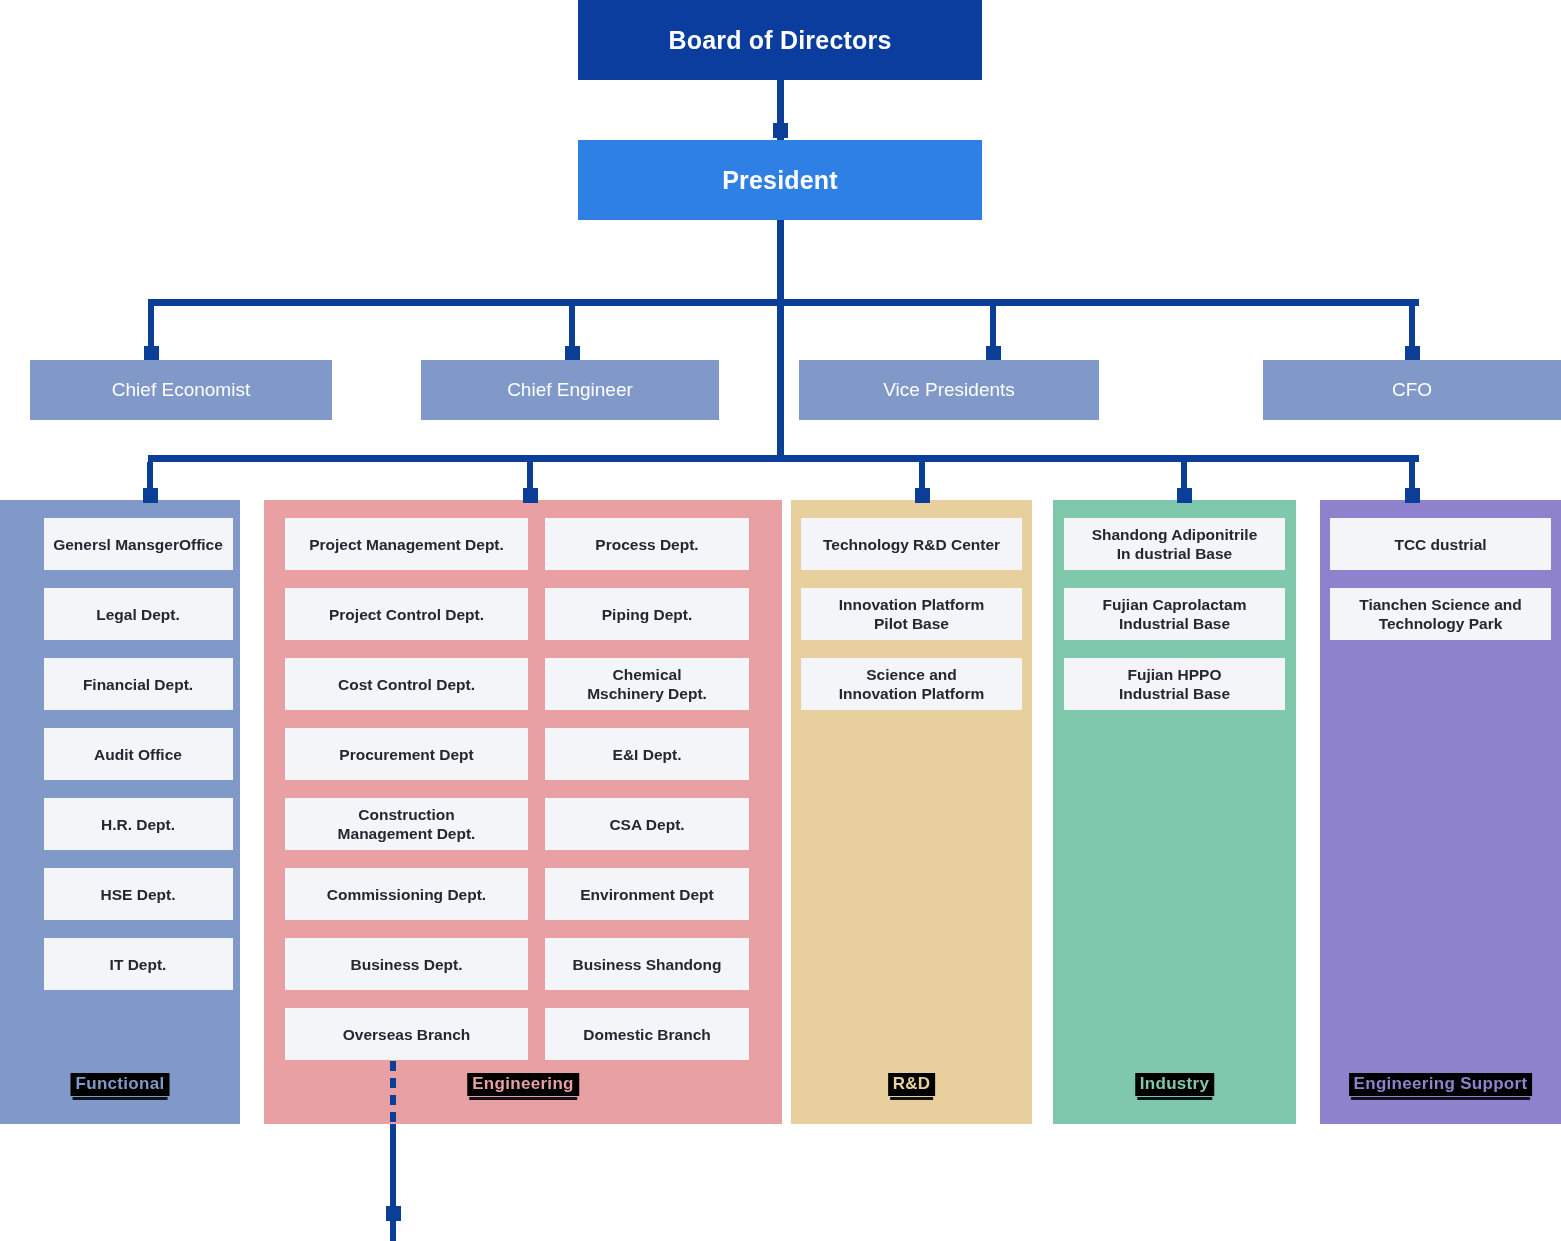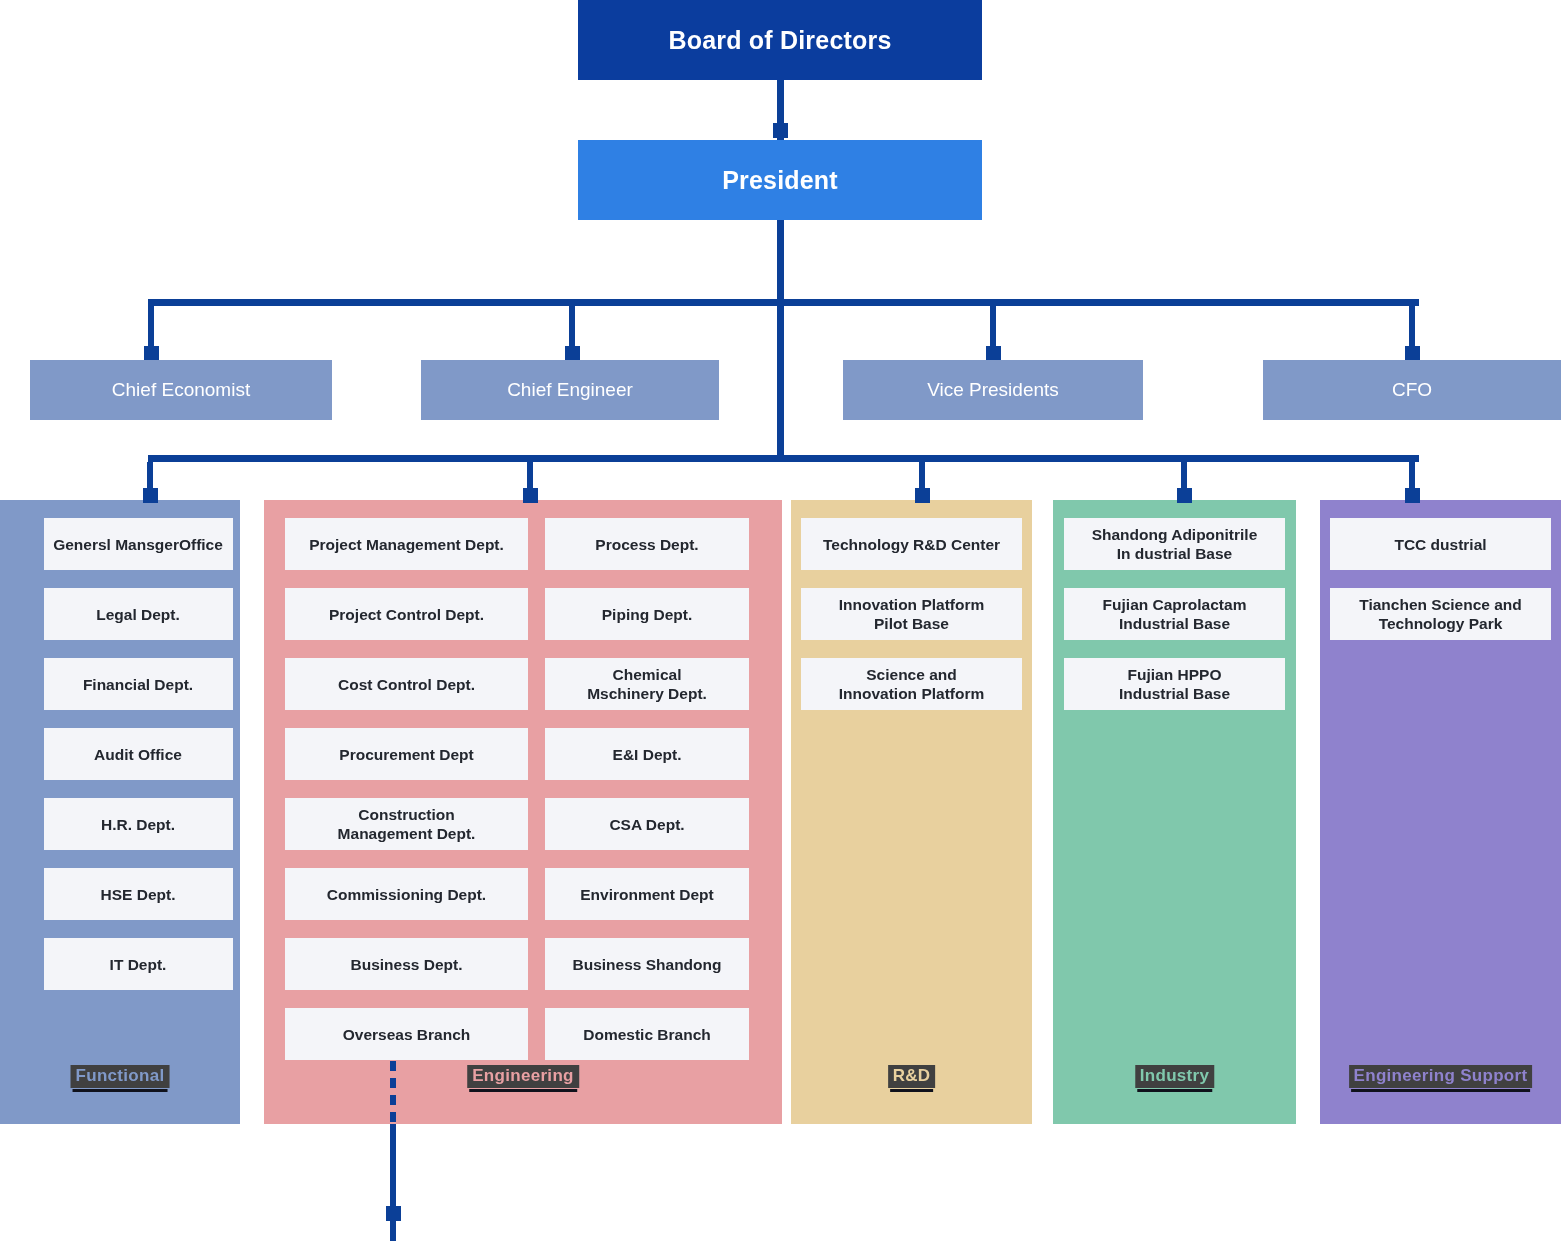--- a/index.html
+++ b/index.html
@@ -44,22 +44,22 @@
   .eng-grid{
     display:grid;grid-template-columns:243px 204px;
     column-gap:17px;row-gap:18px;padding:18px 0 0 21px;
   }
   #col-rnd{left:791px;width:241px;}
   #col-industry{left:1053px;width:243px;}
   #col-support{left:1320px;width:241px;}
   #col-rnd .dept-box,#col-industry .dept-box,#col-support .dept-box{width:221px;}
   
   .group-label{
-    position:absolute;bottom:36px;left:50%;transform:translateX(-50%);
-    background:#404040;padding:1px 5px 2px;
+    position:absolute;bottom:28px;left:50%;transform:translateX(-50%);
+    background:#000000;padding:1px 5px 2px;
     font-size:17px;font-weight:700;letter-spacing:.3px;white-space:nowrap;text-align:center;
   }
   .group-label::after{
     content:"";position:absolute;left:2px;right:2px;bottom:-4px;height:3px;background:#10121C;
   }
 </style>
 </head>
 <body>
 
 <div id="stage">
@@ -84,21 +84,21 @@
   <div class="node" style="left:565px;top:346px;"></div>
   <div class="node" style="left:986px;top:346px;"></div>
   <div class="node" style="left:1405px;top:346px;"></div>
 
   <div class="exec-box" style="left:0;width:302px;margin-left:30px;">
     <span>Chief Economist</span>
   </div>
   <div class="exec-box" style="left:421px;width:298px;">
     <span>Chief Engineer</span>
   </div>
-  <div class="exec-box" style="left:843px;width:300px;">
+  <div class="exec-box" style="left:799px;width:300px;">
     <span>Vice Presidents</span>
   </div>
   <div class="exec-box" style="left:1263px;width:298px;">
     <span>CFO</span>
   </div>
 
   <div id="col-functional" class="column" style="background: rgb(128, 153, 200);">
     <div class="col-stack">
       <div class="dept-box"><span>Genersl MansgerOffice</span></div>
       <div class="dept-box"><span>Legal Dept.</span></div>

